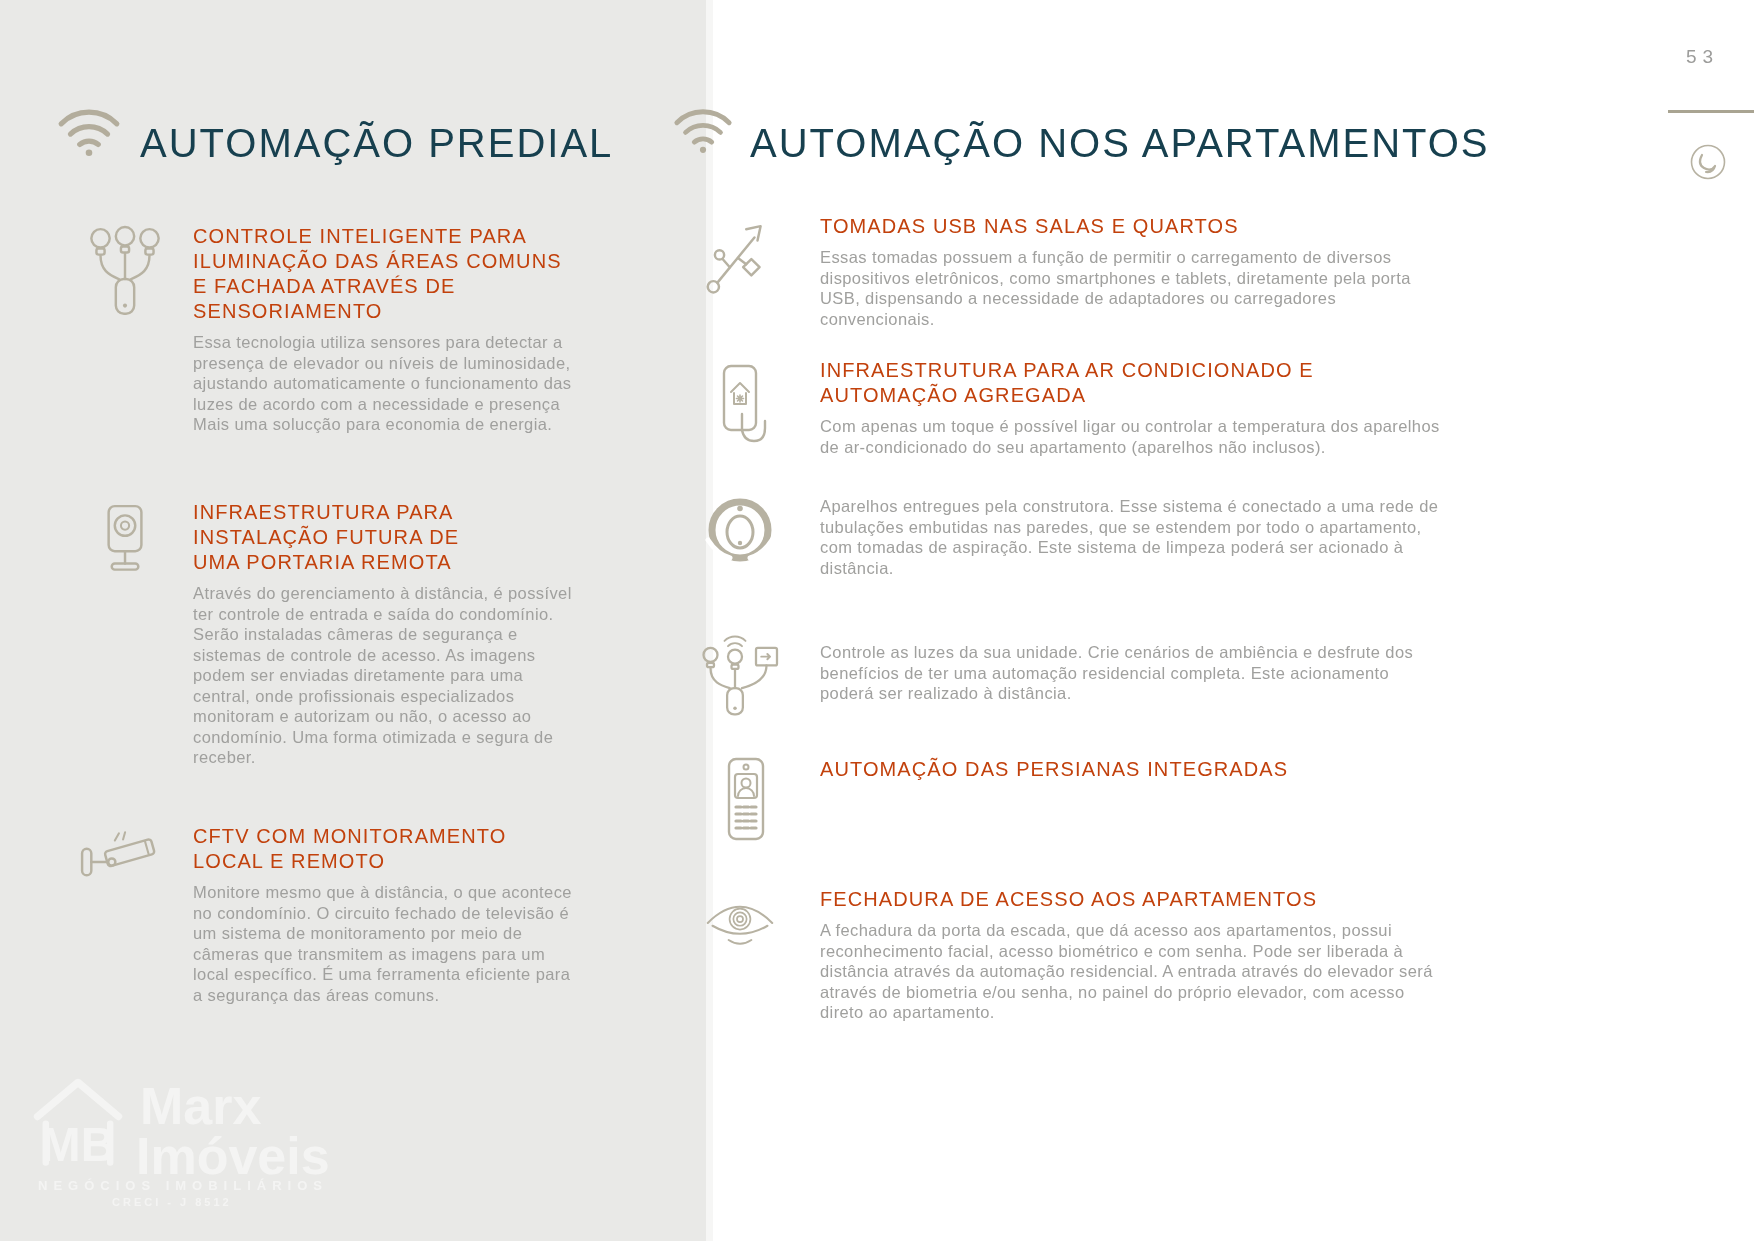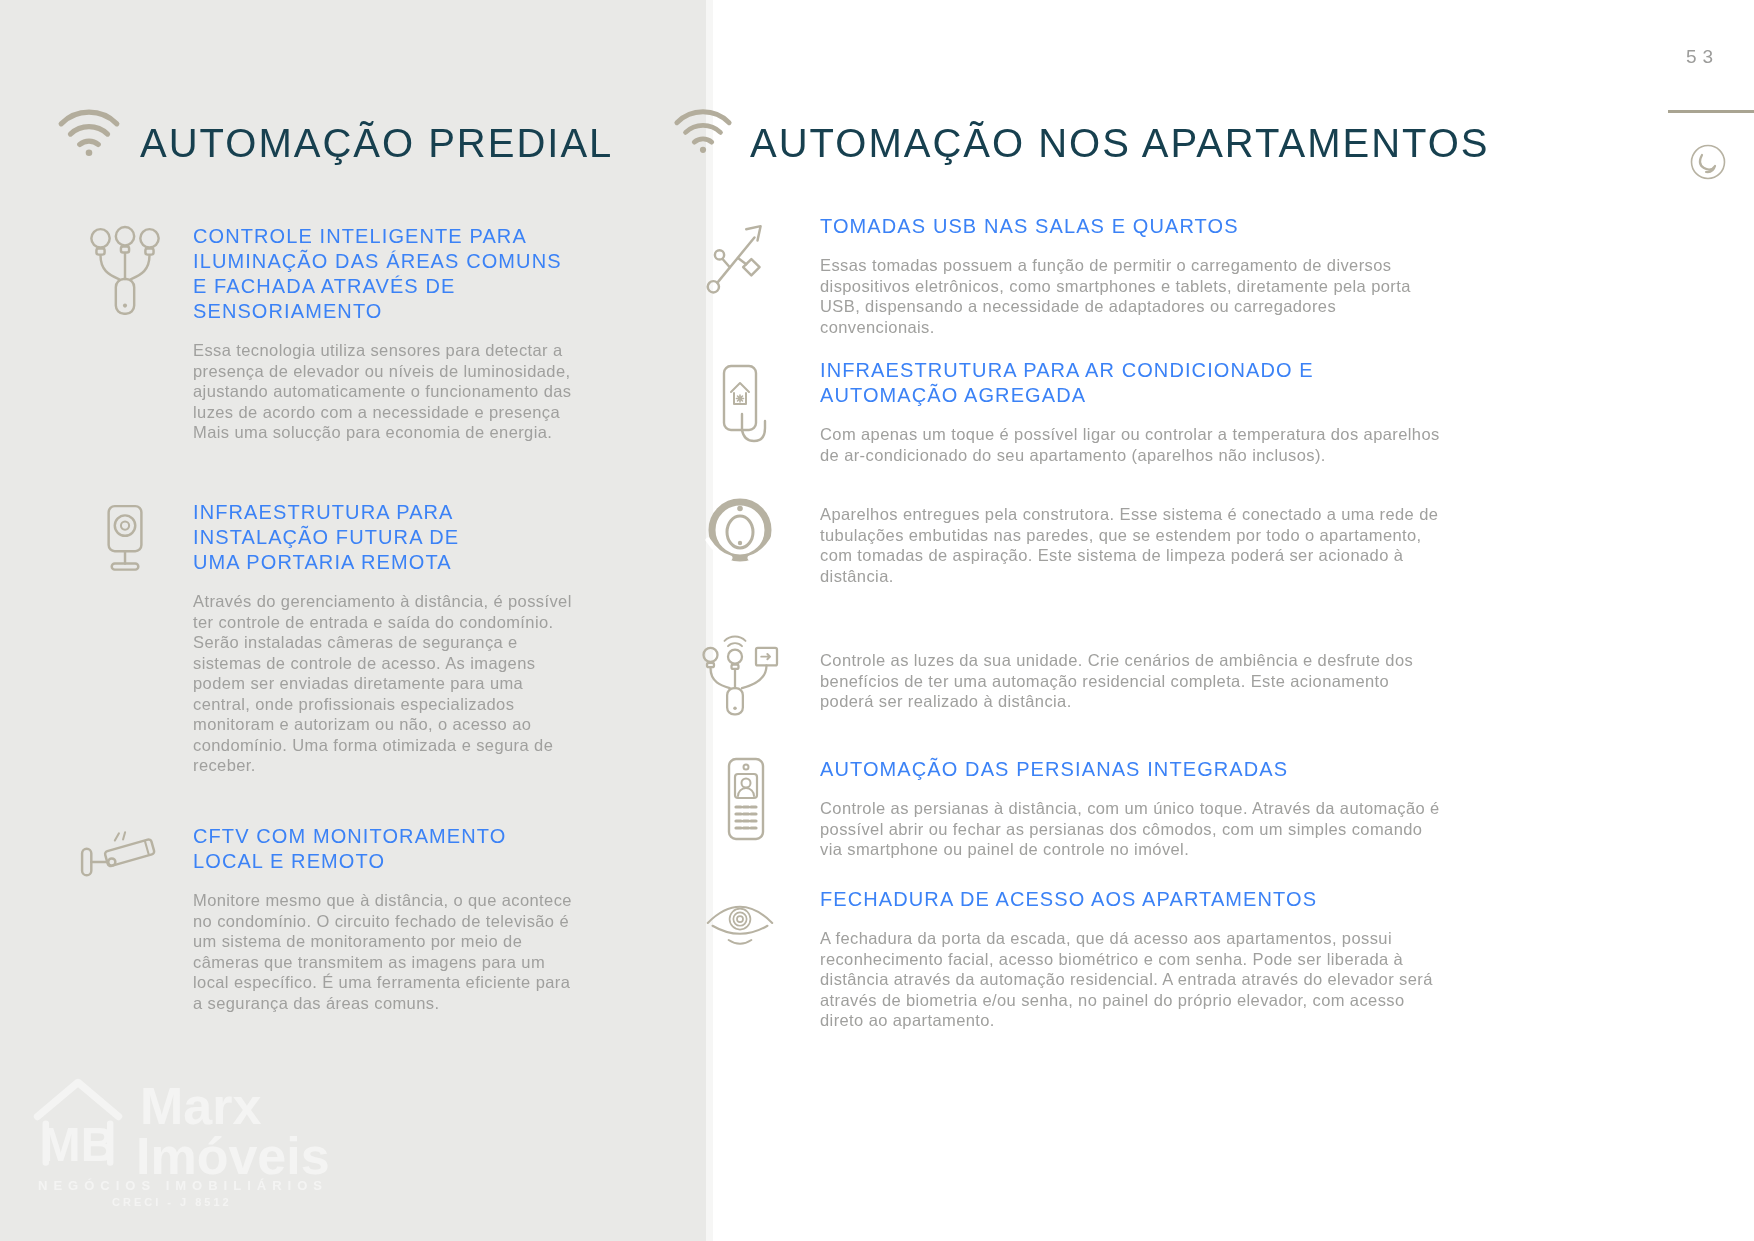--- a/index.html
+++ b/index.html
@@ -14,25 +14,25 @@
     background:#e9e9e7;
     border-right:7px solid #f6f6f5;
   }
   .abs{position:absolute;}
   .page-title{
     font-size:40px;letter-spacing:2px;color:#17404f;
     font-weight:500;white-space:nowrap;
   }
   .sec-heading{
     font-size:20px;line-height:25px;letter-spacing:1.1px;
-    color:#3b82f6;font-weight:400;
+    color:#c2410c;font-weight:400;
   }
   .sec-body{
     font-size:16.5px;line-height:20.5px;letter-spacing:0.4px;
-    color:#a0a09e;font-weight:400;margin-top:16px;
+    color:#a0a09e;font-weight:400;margin-top:8px;
   }
   .ico{color:#b7b2a2;}
   .ico svg{display:block;}
   .wifi{color:#b3ad9c;}
   .page-number{
     font-size:19px;letter-spacing:6px;color:#9c9c9a;font-weight:400;
   }
   .top-rule{background:#a9a492;height:3px;}
   .watermark{color:#ffffff;opacity:.5;}
   .wm-name{font-weight:700;color:#fff;line-height:1;}
@@ -214,21 +214,20 @@
     <circle class="st" stroke-width="2" cx="24" cy="27" r="4.5"></circle>
     <path class="st" stroke-width="2" d="M16 40 a8 8 0 0 1 16 0"></path>
     <path class="st" stroke-width="3.2" d="M14 51 h5 M21.5 51 h5 M29 51 h5"></path>
     <path class="st" stroke-width="3.2" d="M14 58 h5 M21.5 58 h5 M29 58 h5"></path>
     <path class="st" stroke-width="3.2" d="M14 65 h5 M21.5 65 h5 M29 65 h5"></path>
     <path class="st" stroke-width="3.2" d="M14 72 h5 M21.5 72 h5 M29 72 h5"></path>
   </svg>
 </span>
 <div class="abs" style="left:820px;top:757px;width:622px">
   <div class="sec-heading">AUTOMAÇÃO DAS PERSIANAS INTEGRADAS</div>
-  <div class="sec-body">Controle as persianas à distância, com um único toque. Através da automação é possível abrir ou fechar as persianas dos cômodos, com um simples comando via smartphone ou painel de controle no imóvel.</div>
 </div>
 
 <span class="abs ico" style="left:704px;top:896px">
   <svg viewBox="0 0 76 52" width="72" height="50">
     <path class="st" stroke-width="2.2" d="M4 28 Q38 -6 72 28"></path>
     <path class="st" stroke-width="2.2" d="M9 31 Q38 48 67 31"></path>
     <circle class="st" stroke-width="1.8" cx="38" cy="24" r="11"></circle>
     <circle class="st" stroke-width="1.8" cx="38" cy="24" r="7"></circle>
     <circle class="st" stroke-width="1.8" cx="38" cy="24" r="3.2"></circle>
     <path class="st" stroke-width="2" d="M26 46 q12 8 24 0"></path>

